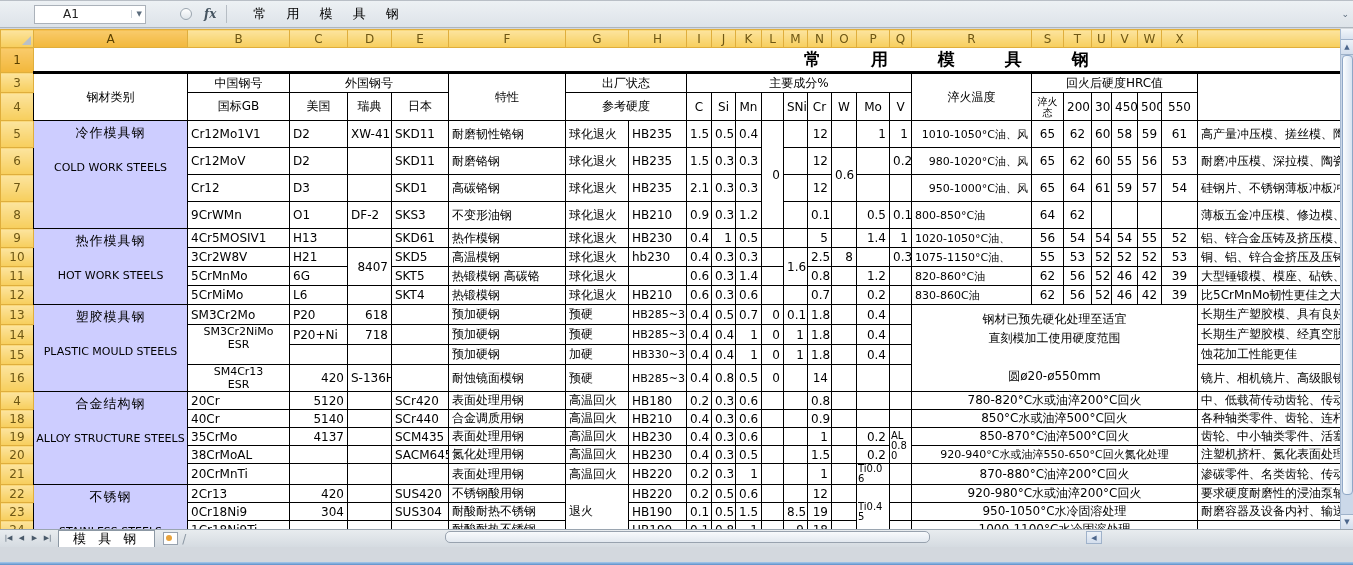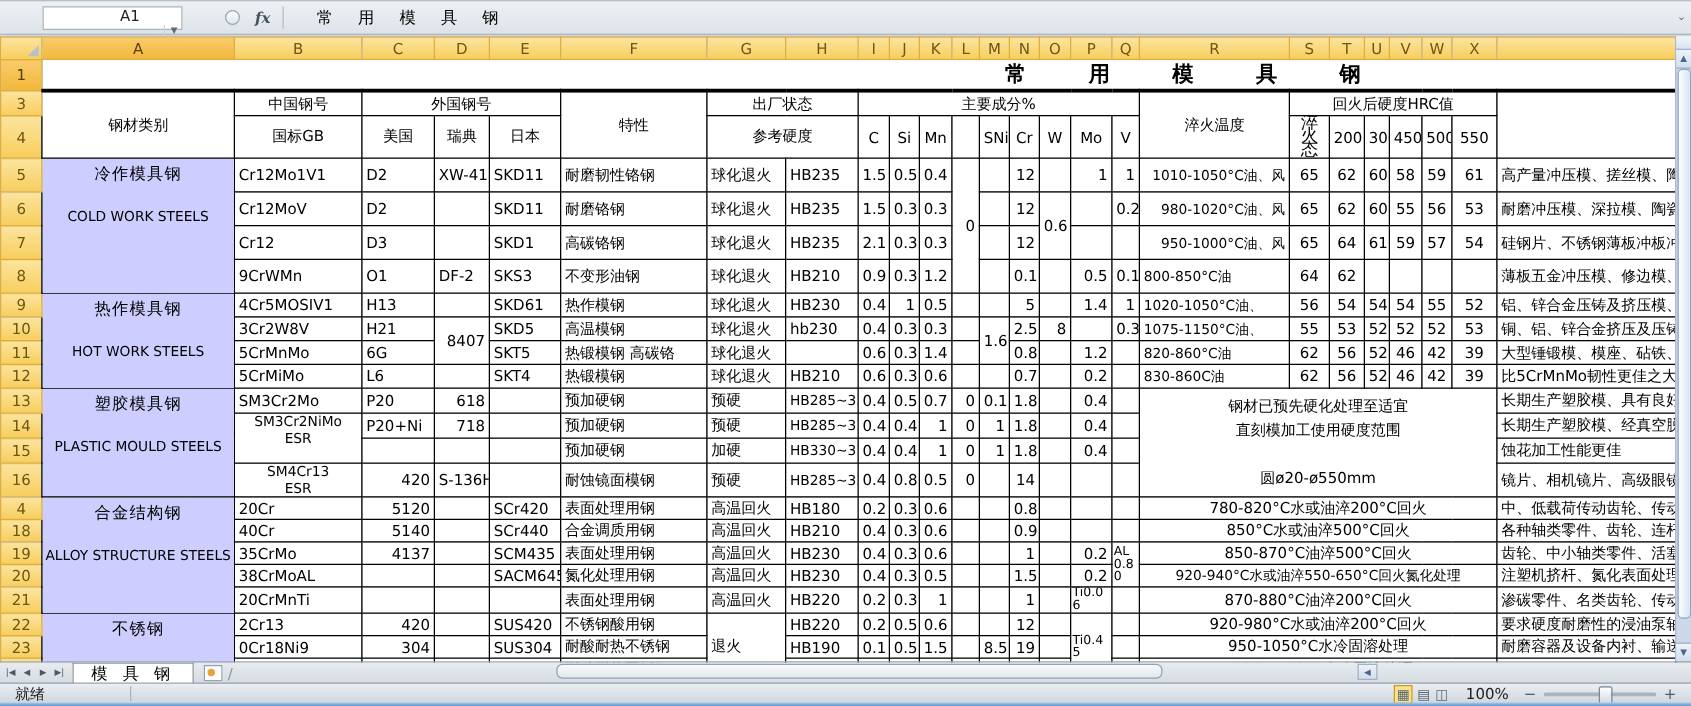--- a/index.html
+++ b/index.html
@@ -4,21 +4,21 @@
 <style>
   html,body{margin:0;padding:0;}
   body{font-family:"DejaVu Sans","Liberation Sans",sans-serif;background:#c9ced4;}
   #app{position:relative;width:1353px;height:565px;background:#D3D8DE;overflow:hidden;}
 
   
   .fxbar{position:absolute;left:0;top:0;width:1353px;height:26px;
     background:linear-gradient(#EDF1F4,#DDE3E9);border-top:1px solid #b9bfc6;border-bottom:1px solid #AEB6BE;
     display:flex;align-items:center;font-size:12px;color:#222;}
   .namebox{margin-left:34px;width:112px;height:19px;background:#fff;border:1px solid #ABB2BA;
-    display:flex;align-items:center;padding-left:28px;box-sizing:border-box;flex-direction:column;}
+    display:flex;align-items:center;padding-left:28px;box-sizing:border-box;}
   .namebox .dd{margin-left:auto;margin-right:3px;font-size:7px;color:#5a6b7c;border-left:1px solid #cdd3d9;padding-left:5px;}
   .fxcircle{width:10px;height:10px;border:1px solid #9aa5af;border-radius:50%;margin-left:34px;background:linear-gradient(#fff,#dfe5ea);}
   .fxsym{font-family:"DejaVu Serif","Liberation Serif",serif;font-style:italic;font-weight:bold;color:#44535f;font-size:12px;margin-left:12px;}
   .fxsep{width:1px;height:18px;background:#b6bdc4;margin-left:10px;}
   .fxtext{margin-left:26px;font-size:13px;word-spacing:16px;color:#000;}
   .fxexpand{margin-left:auto;margin-right:4px;color:#5a6b7c;font-size:9px;}
 
   
   .sheet{position:absolute;left:0;top:29px;}
   table{border-collapse:collapse;table-layout:fixed;width:1340px;}
@@ -31,21 +31,21 @@
   .corner:after{content:"";position:absolute;right:2px;bottom:2px;border-left:9px solid transparent;border-bottom:9px solid #B9C0C8;}
   .cell{border:1px solid #000;overflow:hidden;white-space:nowrap;padding:0 3px;font-size:12px;color:#000;background:#fff;vertical-align:middle;}
   .n{text-align:right;}
   .c{text-align:center;}
   .sm{font-size:11px;}
   .xs{font-size:10px;line-height:10px;white-space:normal;word-break:break-all;padding:0 1px;text-align:left;}
   .w{white-space:normal;line-height:13px;text-align:right;}
   .p{white-space:pre-line;line-height:19px;text-align:center;}
   .t{vertical-align:top;line-height:13px;}
   .hdr{text-align:center;font-size:12px;}
-  .sm2{font-size:14px;line-height:11px;white-space:normal;margin-left:16px;}
+  .sm2{font-size:10px;line-height:11px;white-space:normal;margin-left:16px;}
   .title{font-weight:bold;font-size:17px;word-spacing:40px;text-align:left;padding-left:770px;border-bottom:3px solid #000;letter-spacing:2px;}
   .cat{background:#CDCDFF;text-align:center;position:relative;vertical-align:top;white-space:normal;}
   .cat .cn{margin-top:3px;font-size:13px;letter-spacing:1px;}
   .cat .en{position:absolute;top:40px;left:0;width:100%;font-size:11px;letter-spacing:0px;}
 
   
   .vscroll{position:absolute;right:0;top:29px;width:13px;height:500px;background:#CBD8E9;border-left:1px solid #A9BBD2;box-sizing:border-box;}
   .vs-split{height:10px;background:linear-gradient(#F2F6FA,#D8E2EF);border-bottom:1px solid #9FB2CA;}
   .vs-btn{height:14px;background:linear-gradient(#EDF2F8,#D3DEED);border-bottom:1px solid #9FB2CA;
     color:#4C668C;font-size:7px;text-align:center;line-height:14px;}
@@ -703,34 +703,16 @@
       <span class="navbtn">▶</span>
       <span class="navbtn">▶|</span>
     </div>
     <div class="sheettab">模 具 钢</div>
     <div class="addsheet"></div>
     <span class="tabslash">/</span>
   </div>
   <div class="hthumb"></div>
   <div class="hleft">◀</div>
 
-  <div class="statusbar">
-    <span class="ready">就绪</span>
-    <div class="st-div"></div>
-    <div class="st-right">
-      <span class="viewicon on">▦</span>
-      <span class="viewicon">▤</span>
-      <span class="viewicon">◫</span>
-      <span class="zoomtext">100%</span>
-      <div class="zslider">
-        <span class="zminus">−</span>
-        <div class="ztrack">
-          <div class="ztick"></div>
-          <div class="zhandle"></div>
-        </div>
-        <span class="zplus">+</span>
-      </div>
-    </div>
-  </div>
   <div class="bluestrip"></div>
 
 
 </div>
 
 </body></html>

